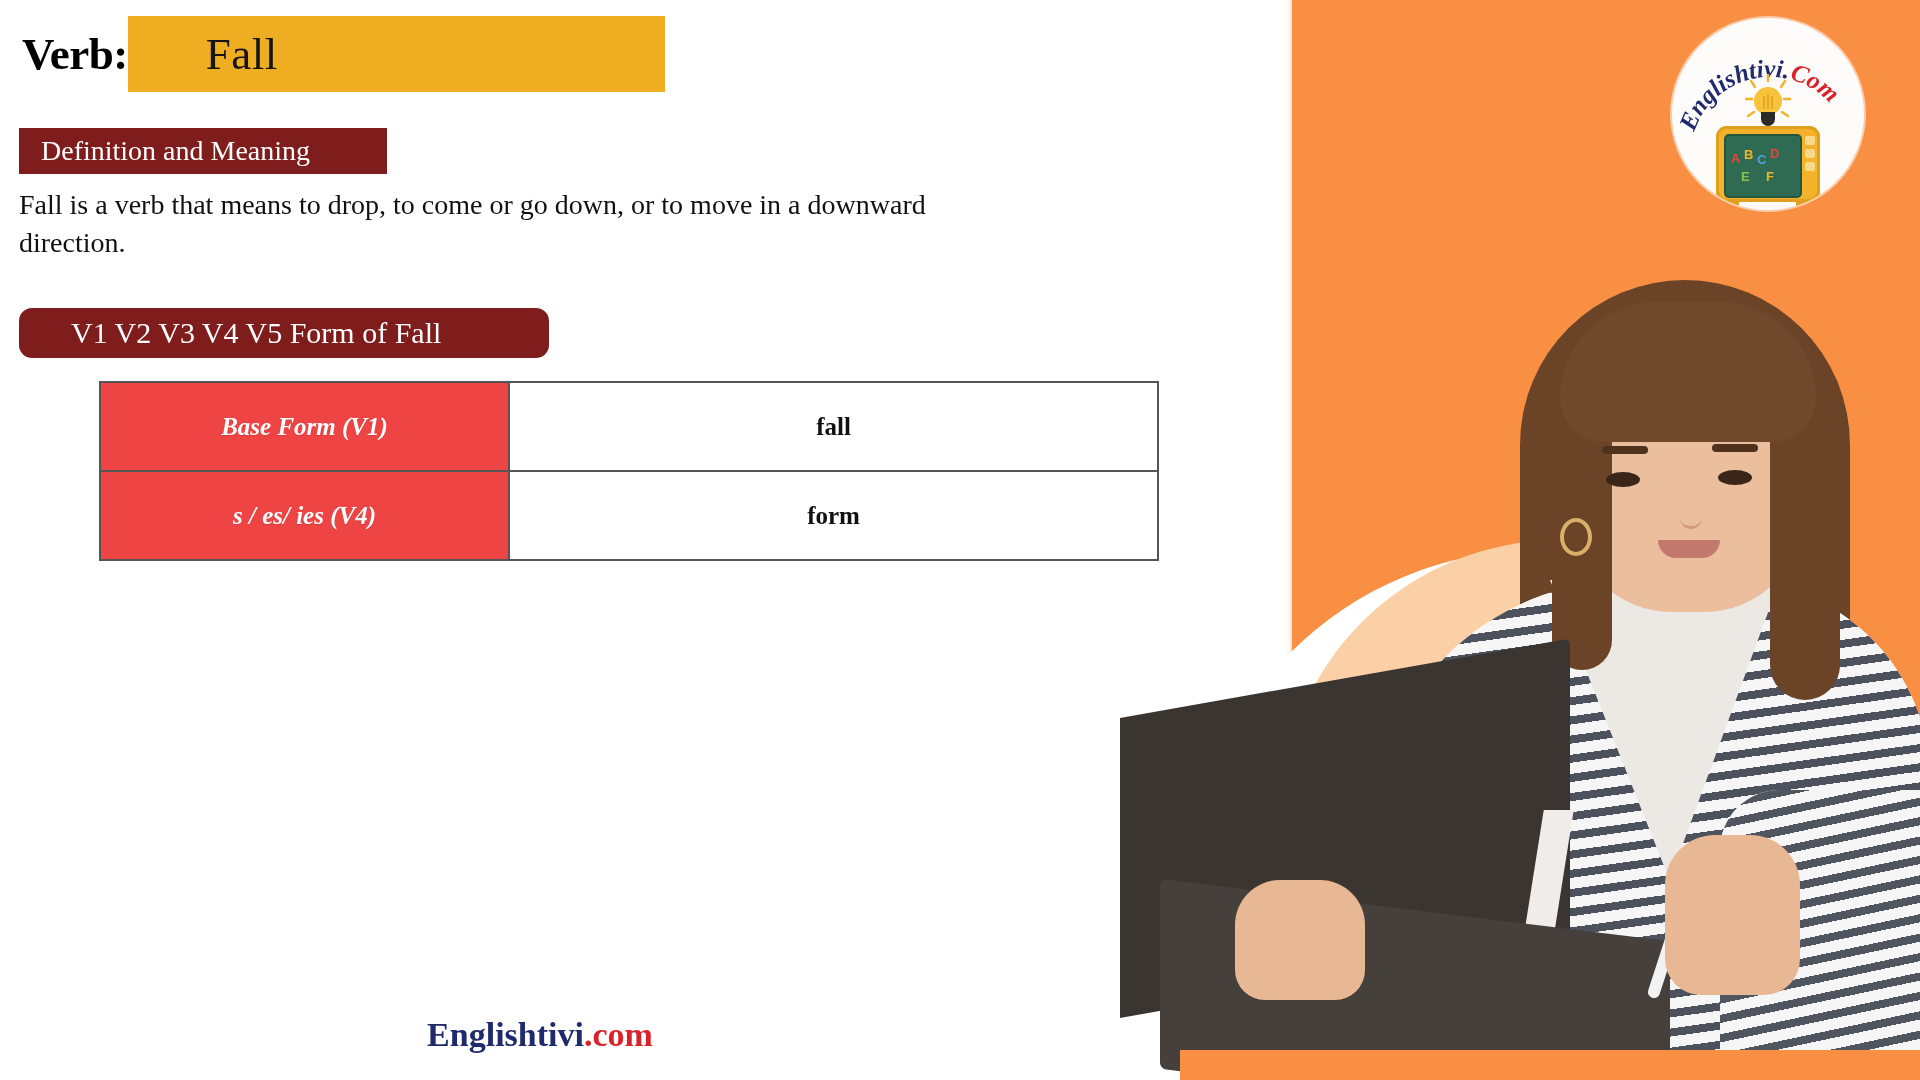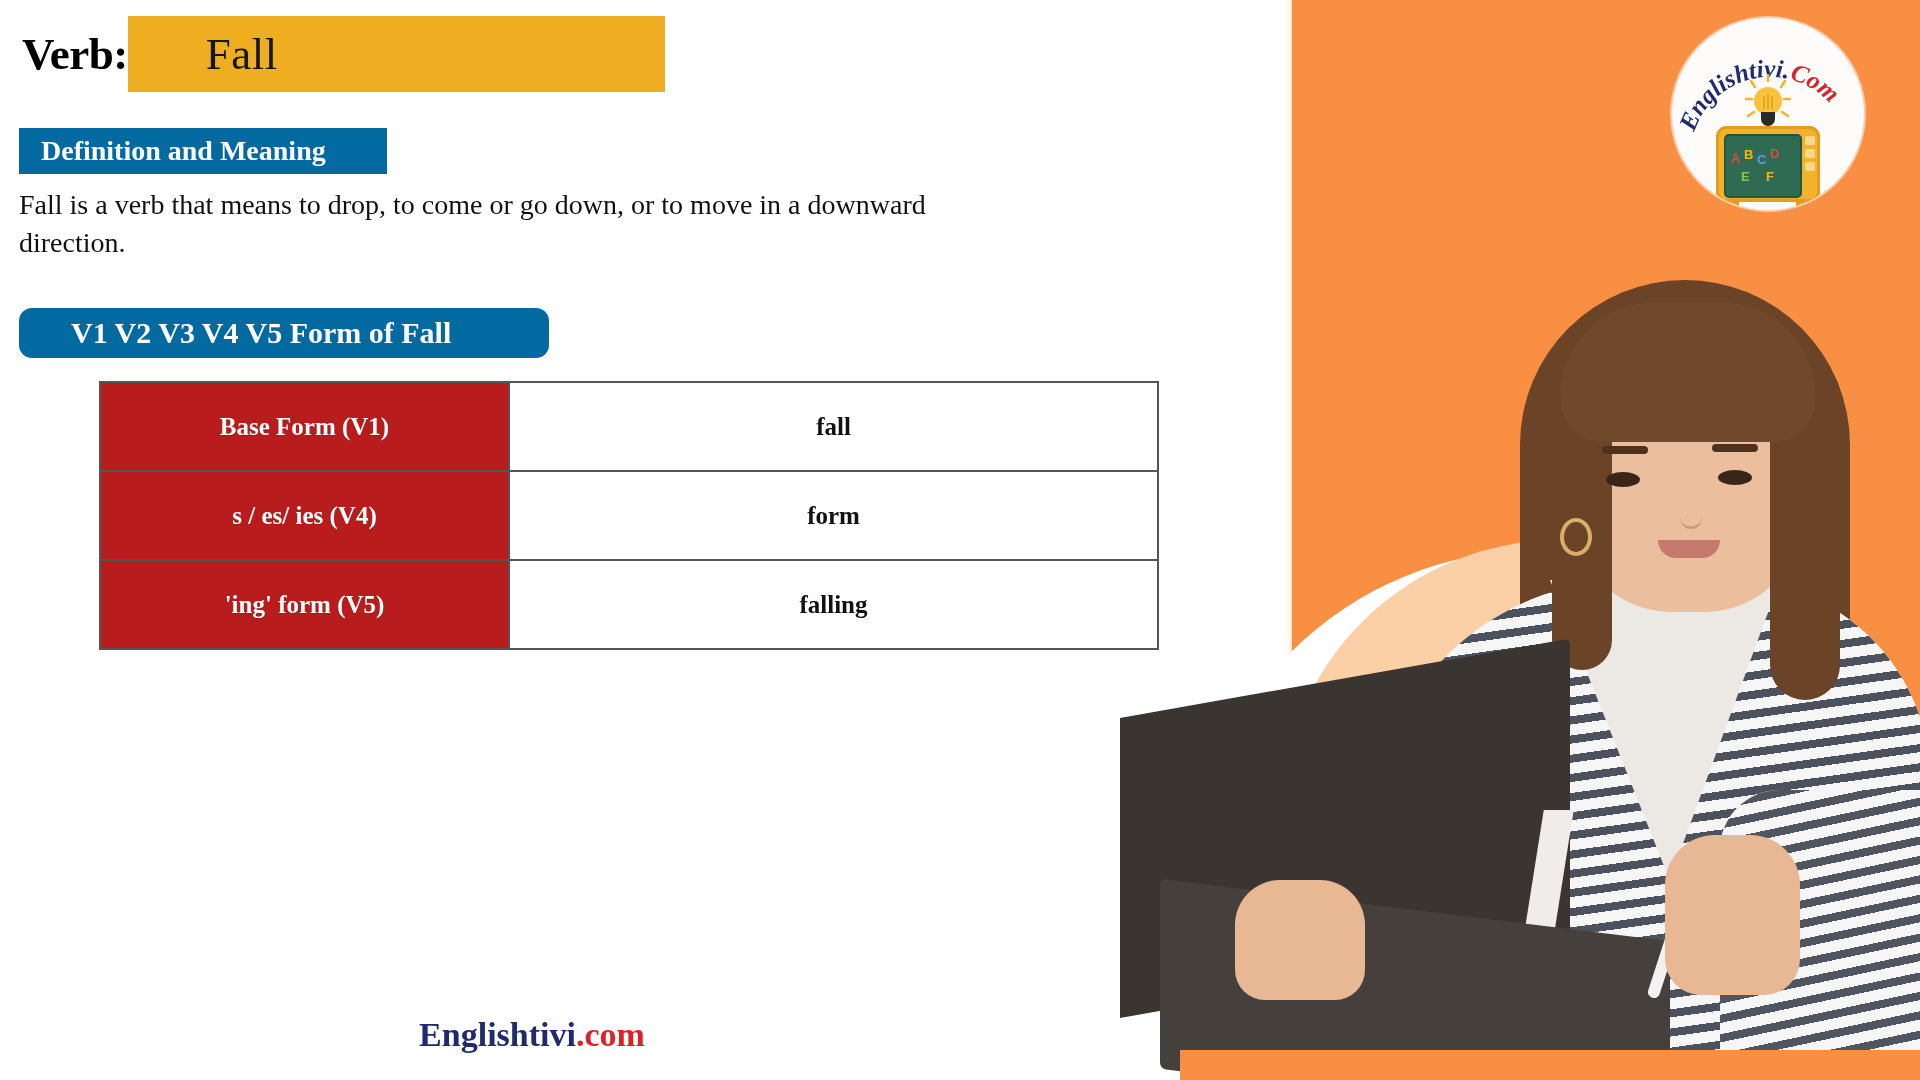--- a/index.html
+++ b/index.html
@@ -140,25 +140,25 @@
   }
   .verb-word {
     font-size: 45px;
     color: #151515;
     padding-left: 78px;
     letter-spacing: 0.5px;
   }
 
   .tag {
     position: absolute;
-    background: #0369a1;
+    background: #7f1d1d;
     color: #ffffff;
     display: flex;
     align-items: center;
-    font-weight: bold;
+    font-weight: normal;
   }
   .tag-definition {
     left: 19px;
     top: 128px;
     width: 368px;
     height: 46px;
     font-size: 28px;
     padding-left: 22px;
     box-sizing: border-box;
   }
@@ -194,35 +194,36 @@
   }
   .forms-table td {
     border: 2px solid #555555;
     height: 85px;
     text-align: center;
     vertical-align: middle;
     font-weight: bold;
   }
   .forms-table td.label {
     width: 405px;
-    background: #b91c1c;
+    background: #ef4444;
     color: #ffffff;
     font-size: 25px;
     text-shadow: 0 1px 1px rgba(0,0,0,0.12);
+    font-style: italic;
   }
   .forms-table td.value {
     background: #ffffff;
     color: #111111;
     font-size: 25px;
   }
 
   
   .footer-brand {
     position: absolute;
-    left: 4px;
+    left: 12px;
     top: 1016px;
     width: 1056px;
     text-align: center;
     font-size: 34px;
     font-weight: bold;
   }
   .brand-name { color: #1F2B6C; }
   .brand-tld  { color: #D8232A; }
 
   
@@ -583,24 +584,20 @@
   <table class="forms-table">
     <tbody>
       <tr>
         <td class="label">Base Form (V1)</td>
         <td class="value">fall</td>
       </tr>
       <tr>
         <td class="label">s / es/ ies (V4)</td>
         <td class="value">form</td>
       </tr>
-      <tr>
-        <td class="label">'ing' form (V5)</td>
-        <td class="value">falling</td>
-      </tr>
     </tbody>
   </table>
 
   <div class="footer-brand">
     <span class="brand-name">Englishtivi</span><span class="brand-tld">.com</span>
   </div>
 
 </div>
 
 </body></html>

